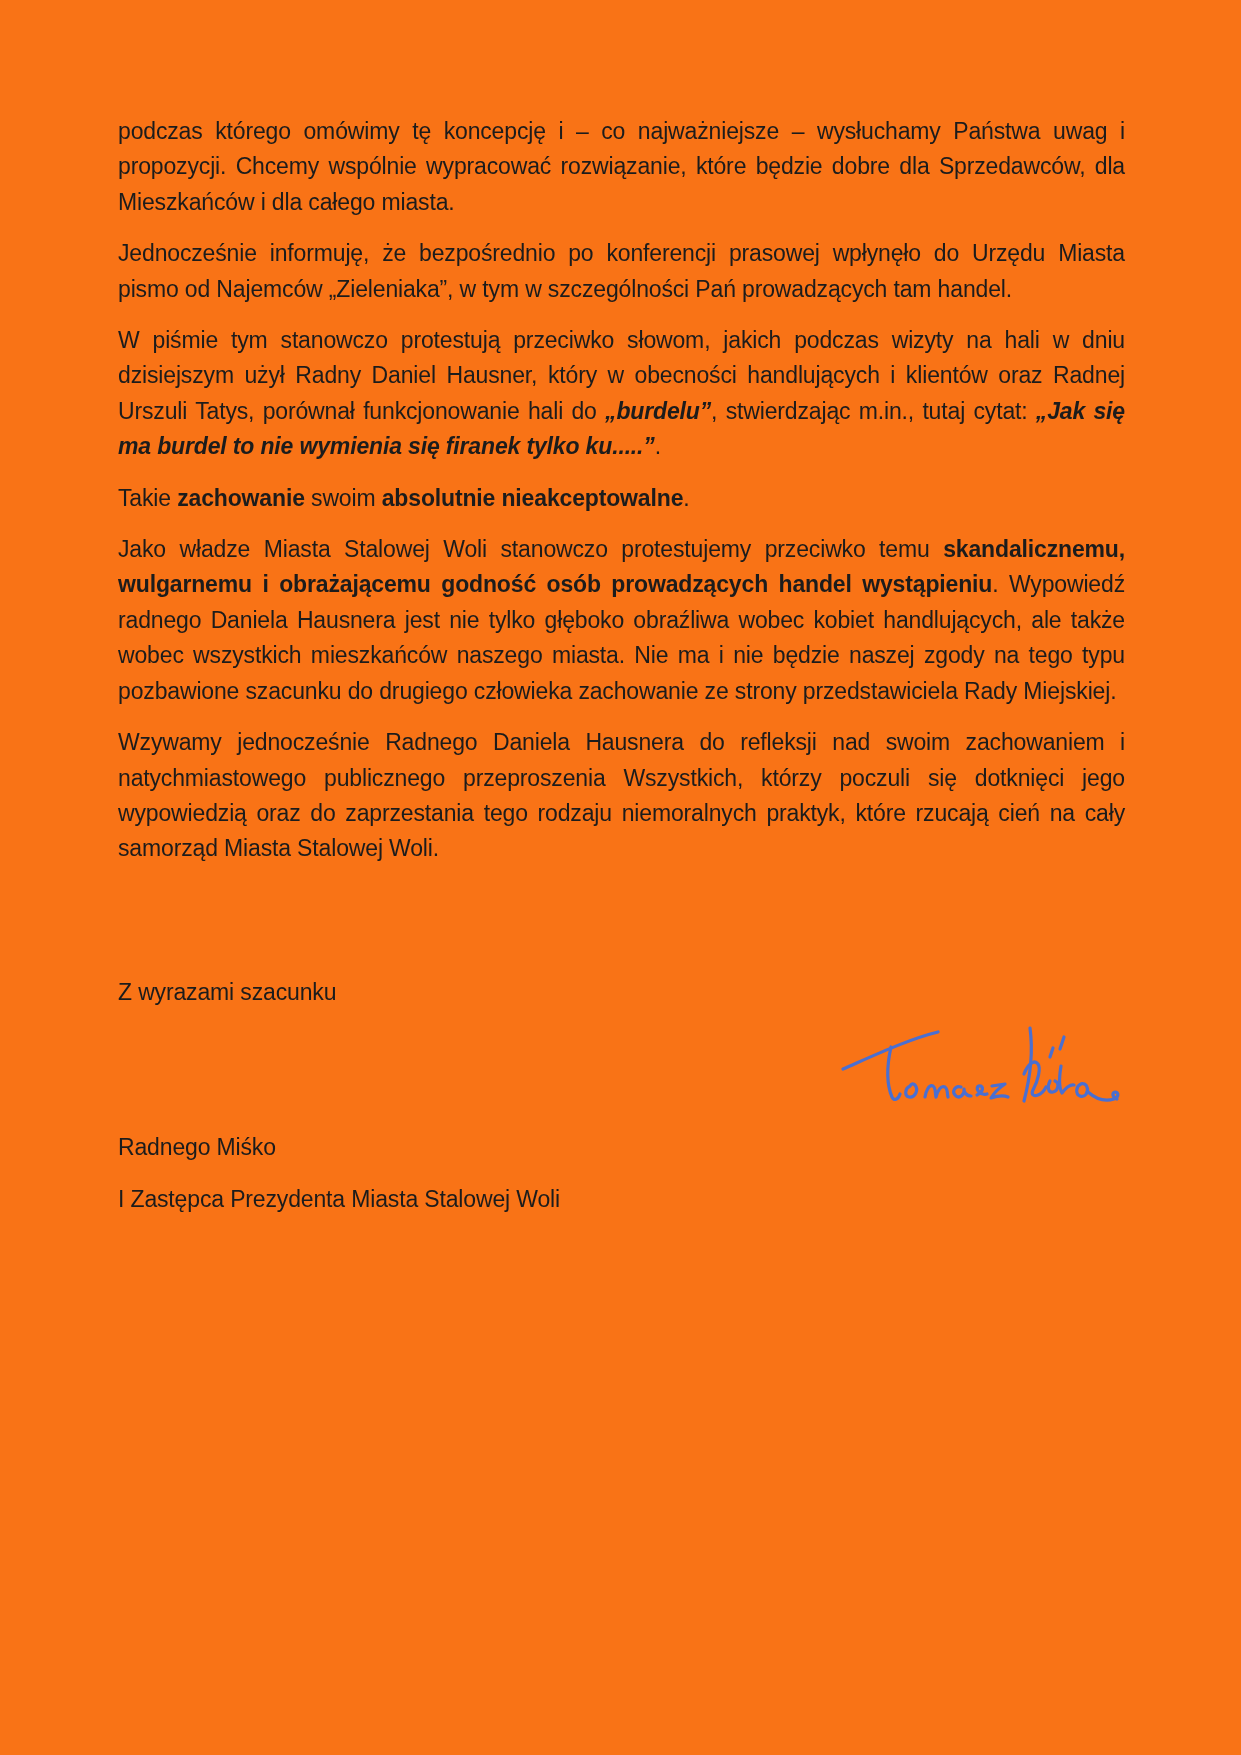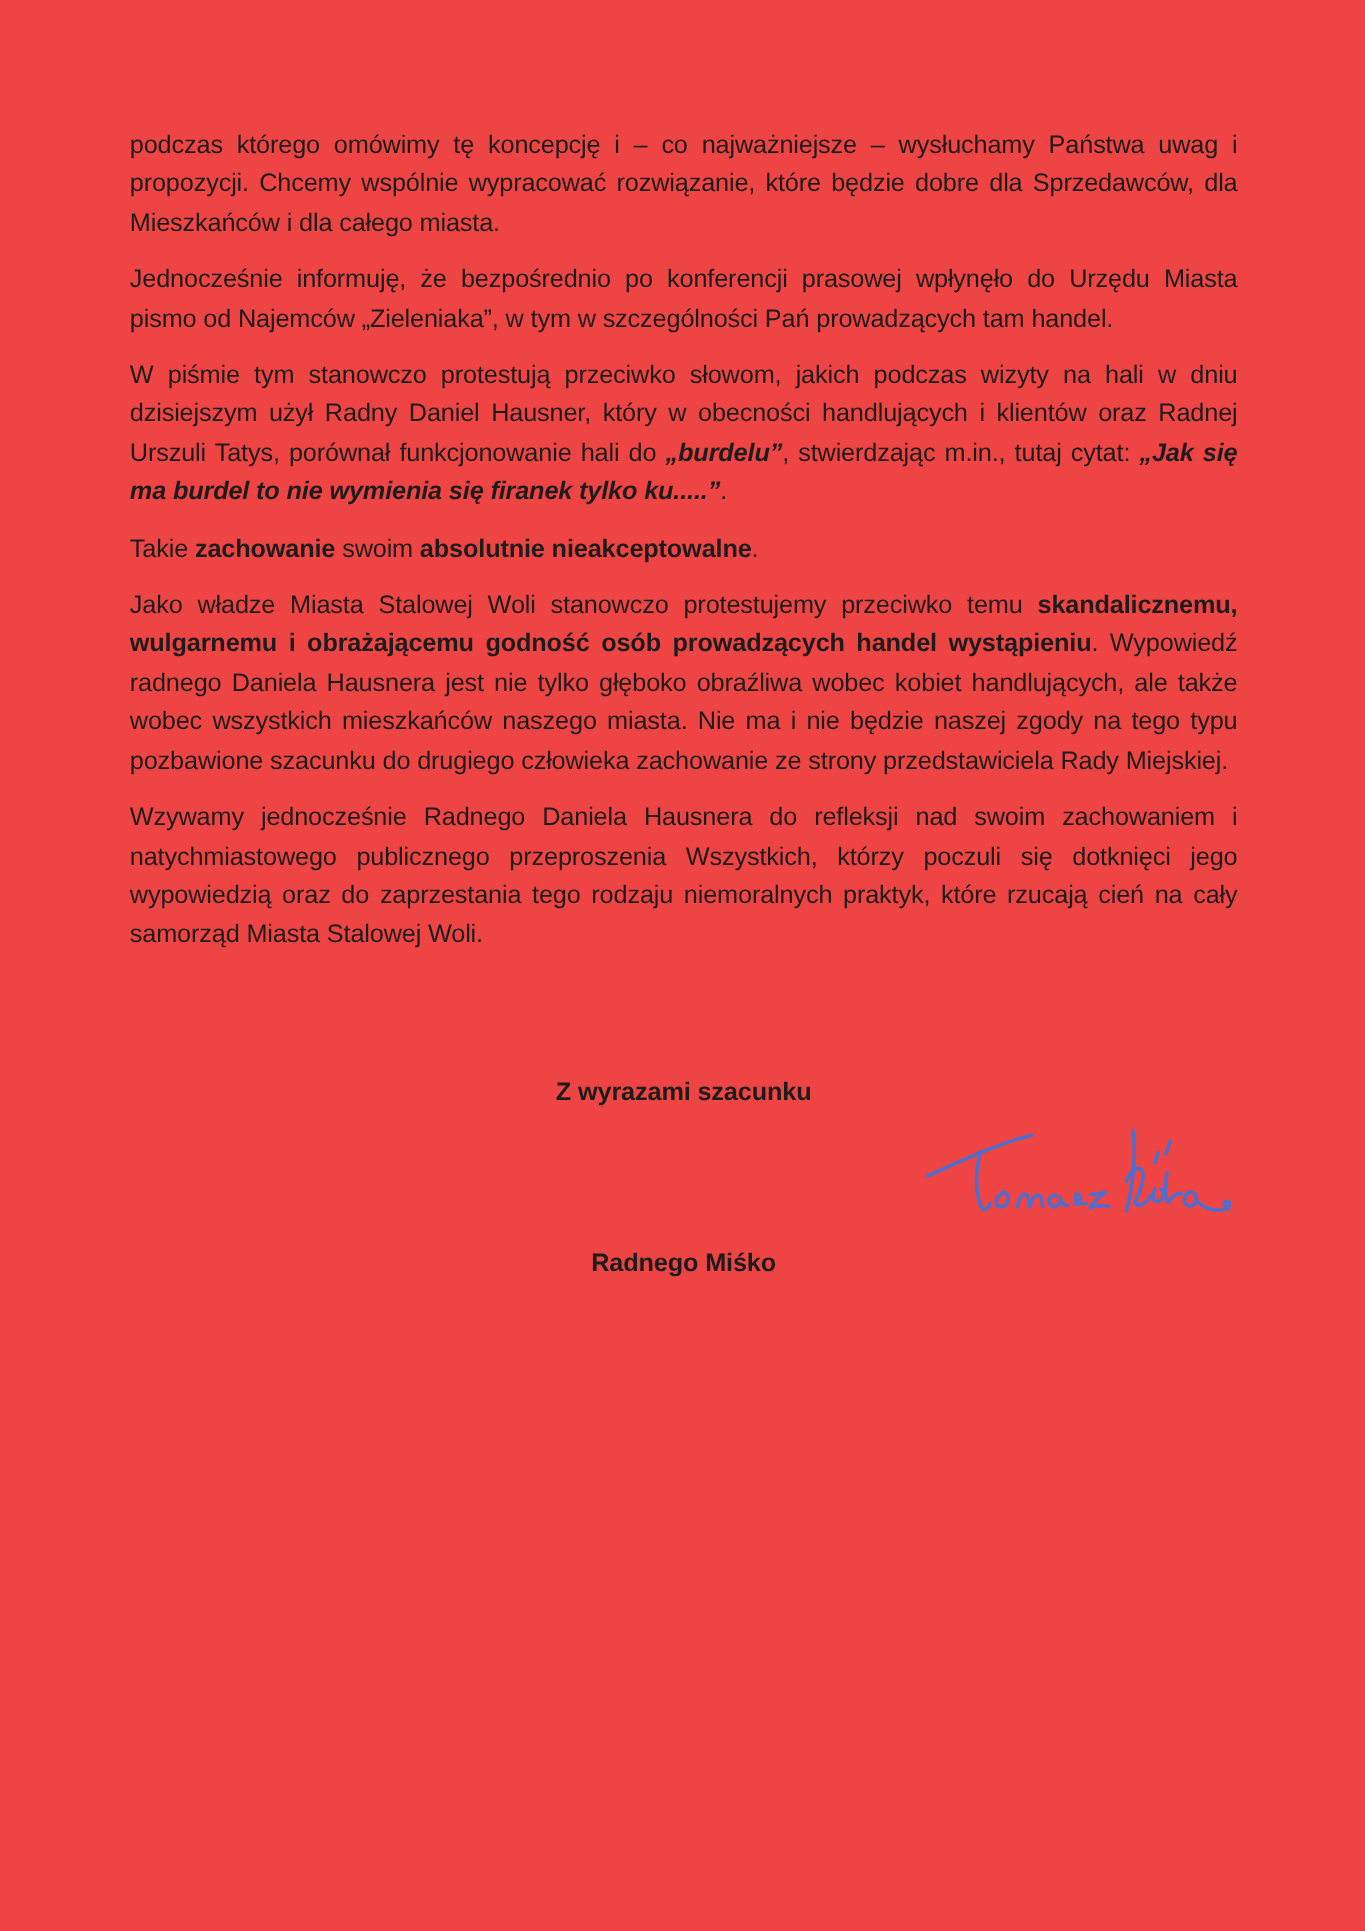--- a/index.html
+++ b/index.html
@@ -17,37 +17,37 @@
     color: #1c1c1c;
     overflow: hidden;
   }
   .letter-body p {
     margin: 0 0 16px 0;
     text-align: justify;
     hyphens: none;
   }
   .b { font-weight: 700; margin-top: 24px; }
   .i { font-style: italic; }
-  .closing { text-align: center; font-weight: bold; }
+  .closing { text-align: left; }
   .signoff { margin-top: 108px; }
   .signature-wrap {
     margin-top: 12px;
     height: 96px;
     display: flex;
     justify-content: flex-end;
     align-items: flex-start;
   }
   .signature-wrap svg { display: block; margin-right: -6px; }
   .signer-name { margin-top: 12px; }
   .signer-title { margin-top: 16px; }
 </style>
 </head>
 <body>
 
-<div class="page" style="background: #ef4444; color: rgb(28, 28, 28);">
+<div class="page" style="background: #f97316; color: rgb(28, 28, 28);">
 
   <div class="letter-body">
       <p><span>podczas którego omówimy tę koncepcję i – co najważniejsze – wysłuchamy Państwa uwag i propozycji. Chcemy wspólnie wypracować rozwiązanie, które będzie dobre dla Sprzedawców, dla Mieszkańców i dla całego miasta.</span></p>
       <p><span>Jednocześnie informuję, że bezpośrednio po konferencji prasowej wpłynęło do Urzędu Miasta pismo od Najemców „Zieleniaka”, w tym w szczególności Pań prowadzących tam handel.</span></p>
       <p><span>W piśmie tym stanowczo protestują przeciwko słowom, jakich podczas wizyty na hali w dniu dzisiejszym użył Radny Daniel Hausner, który w obecności handlujących i klientów oraz Radnej Urszuli Tatys, porównał funkcjonowanie hali do </span><span class="b i">„burdelu”</span><span>, stwierdzając m.in., tutaj cytat: </span><span class="b i">„Jak się ma burdel to nie wymienia się firanek tylko ku.....”</span><span>.</span></p>
       <p><span>Takie </span><span class="b">zachowanie</span><span> swoim </span><span class="b">absolutnie nieakceptowalne</span><span>.</span></p>
       <p><span>Jako władze Miasta Stalowej Woli stanowczo protestujemy przeciwko temu </span><span class="b">skandalicznemu, wulgarnemu i obrażającemu godność osób prowadzących handel wystąpieniu</span><span>. Wypowiedź radnego Daniela Hausnera jest nie tylko głęboko obraźliwa wobec kobiet handlujących, ale także wobec wszystkich mieszkańców naszego miasta. Nie ma i nie będzie naszej zgody na tego typu pozbawione szacunku do drugiego człowieka zachowanie ze strony przedstawiciela Rady Miejskiej.</span></p>
       <p><span>Wzywamy jednocześnie Radnego Daniela Hausnera do refleksji nad swoim zachowaniem i natychmiastowego publicznego przeproszenia Wszystkich, którzy poczuli się dotknięci jego wypowiedzią oraz do zaprzestania tego rodzaju niemoralnych praktyk, które rzucają cień na cały samorząd Miasta Stalowej Woli.</span></p>
     </div>
 
@@ -77,15 +77,16 @@
           <path d="M222 44 C 220 56, 220 66, 223 71 C 226 67, 230 62, 235 63"></path>
 
           <path d="M242 62 C 237 64, 236 72, 241 74 C 246 76, 250 70, 248 65 C 247 62, 244 61, 242 62"></path>
           <path d="M249 70 C 257 77, 266 80, 275 77 C 280 75, 280 70, 276 70 C 273 71, 273 75, 278 77"></path>
         </g>
       </svg>
     </div>
 
     <div class="signer-name">Radnego Miśko</div>
 
+    <div class="signer-title">I Zastępca Prezydenta Miasta Stalowej Woli</div>
   </div>
 
 </div>
 
 </body></html>

